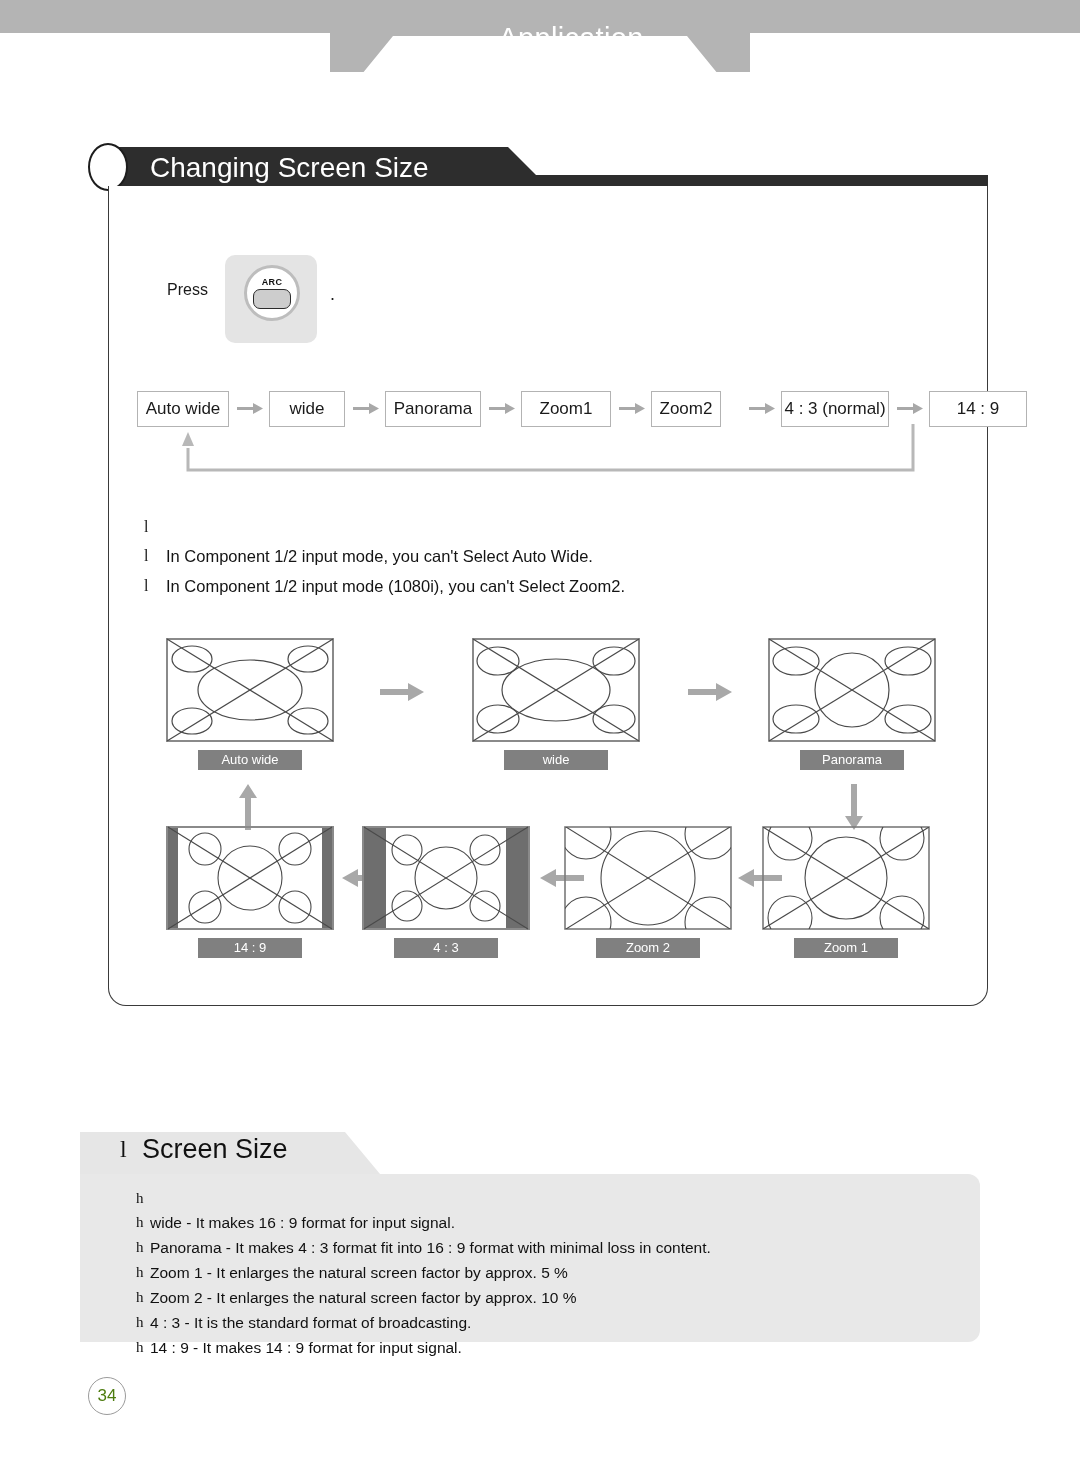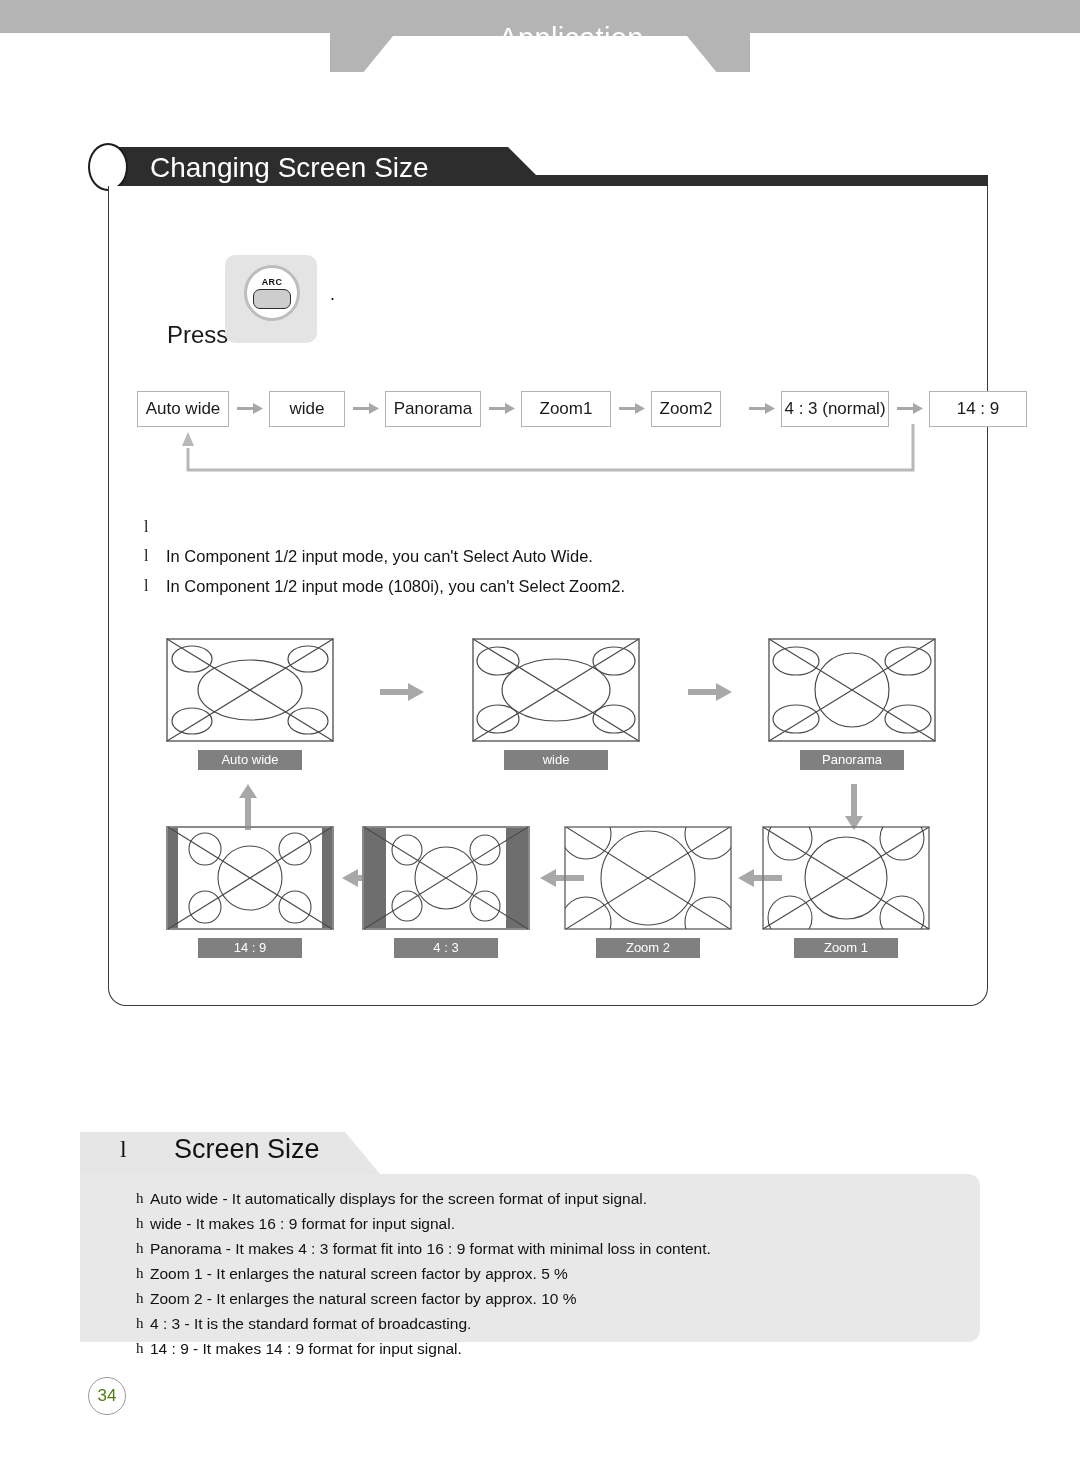--- a/index.html
+++ b/index.html
@@ -73,23 +73,22 @@
     border-top: none;
     border-radius: 0 0 18px 18px;
     box-sizing: border-box;
     background: #ffffff;
   }
 
   
   #press-label {
     position: absolute;
     left: 167px; top: 281px;
-    font-size: 24px;
+    font-size: 16px;
     color: #1a1a1a;
-    margin-top: 40px;
   }
   #arc-key {
     position: absolute;
     left: 225px; top: 255px;
     width: 92px; height: 88px;
     background: #e4e4e4;
     border-radius: 10px;
   }
   #arc-ring {
     position: absolute;
@@ -218,21 +217,20 @@
     left: 120px; top: 1136px;
     font-size: 24px;
     font-family: "Liberation Serif", serif;
     color: #111;
   }
   #sec2-title {
     position: absolute;
     left: 142px; top: 1134px;
     font-size: 27px;
     color: #111;
-    margin-left: 32px;
   }
   #sec2-box {
     position: absolute;
     left: 80px; top: 1174px;
     width: 900px; height: 168px;
     background: #e8e8e8;
     border-radius: 0 12px 12px 0;
   }
   #sec2-list {
     position: absolute;
@@ -520,21 +518,20 @@
 </div>
 
 <div id="sec2-headerbar"></div>
 <div id="sec2-bullet">l</div>
 <div id="sec2-title">Screen Size</div>
 <div id="sec2-box"></div>
 
 <div id="sec2-list">
   <div class="desc-line">
     <span class="desc-bullet">h</span>
-    <span>Auto wide - It automatically displays for the screen format of input signal.</span>
   </div>
   <div class="desc-line">
     <span class="desc-bullet">h</span>
     <span>wide - It makes 16 : 9 format for input signal.</span>
   </div>
   <div class="desc-line">
     <span class="desc-bullet">h</span>
     <span>Panorama - It makes 4 : 3 format fit into 16 : 9 format with minimal loss in content.</span>
   </div>
   <div class="desc-line">

